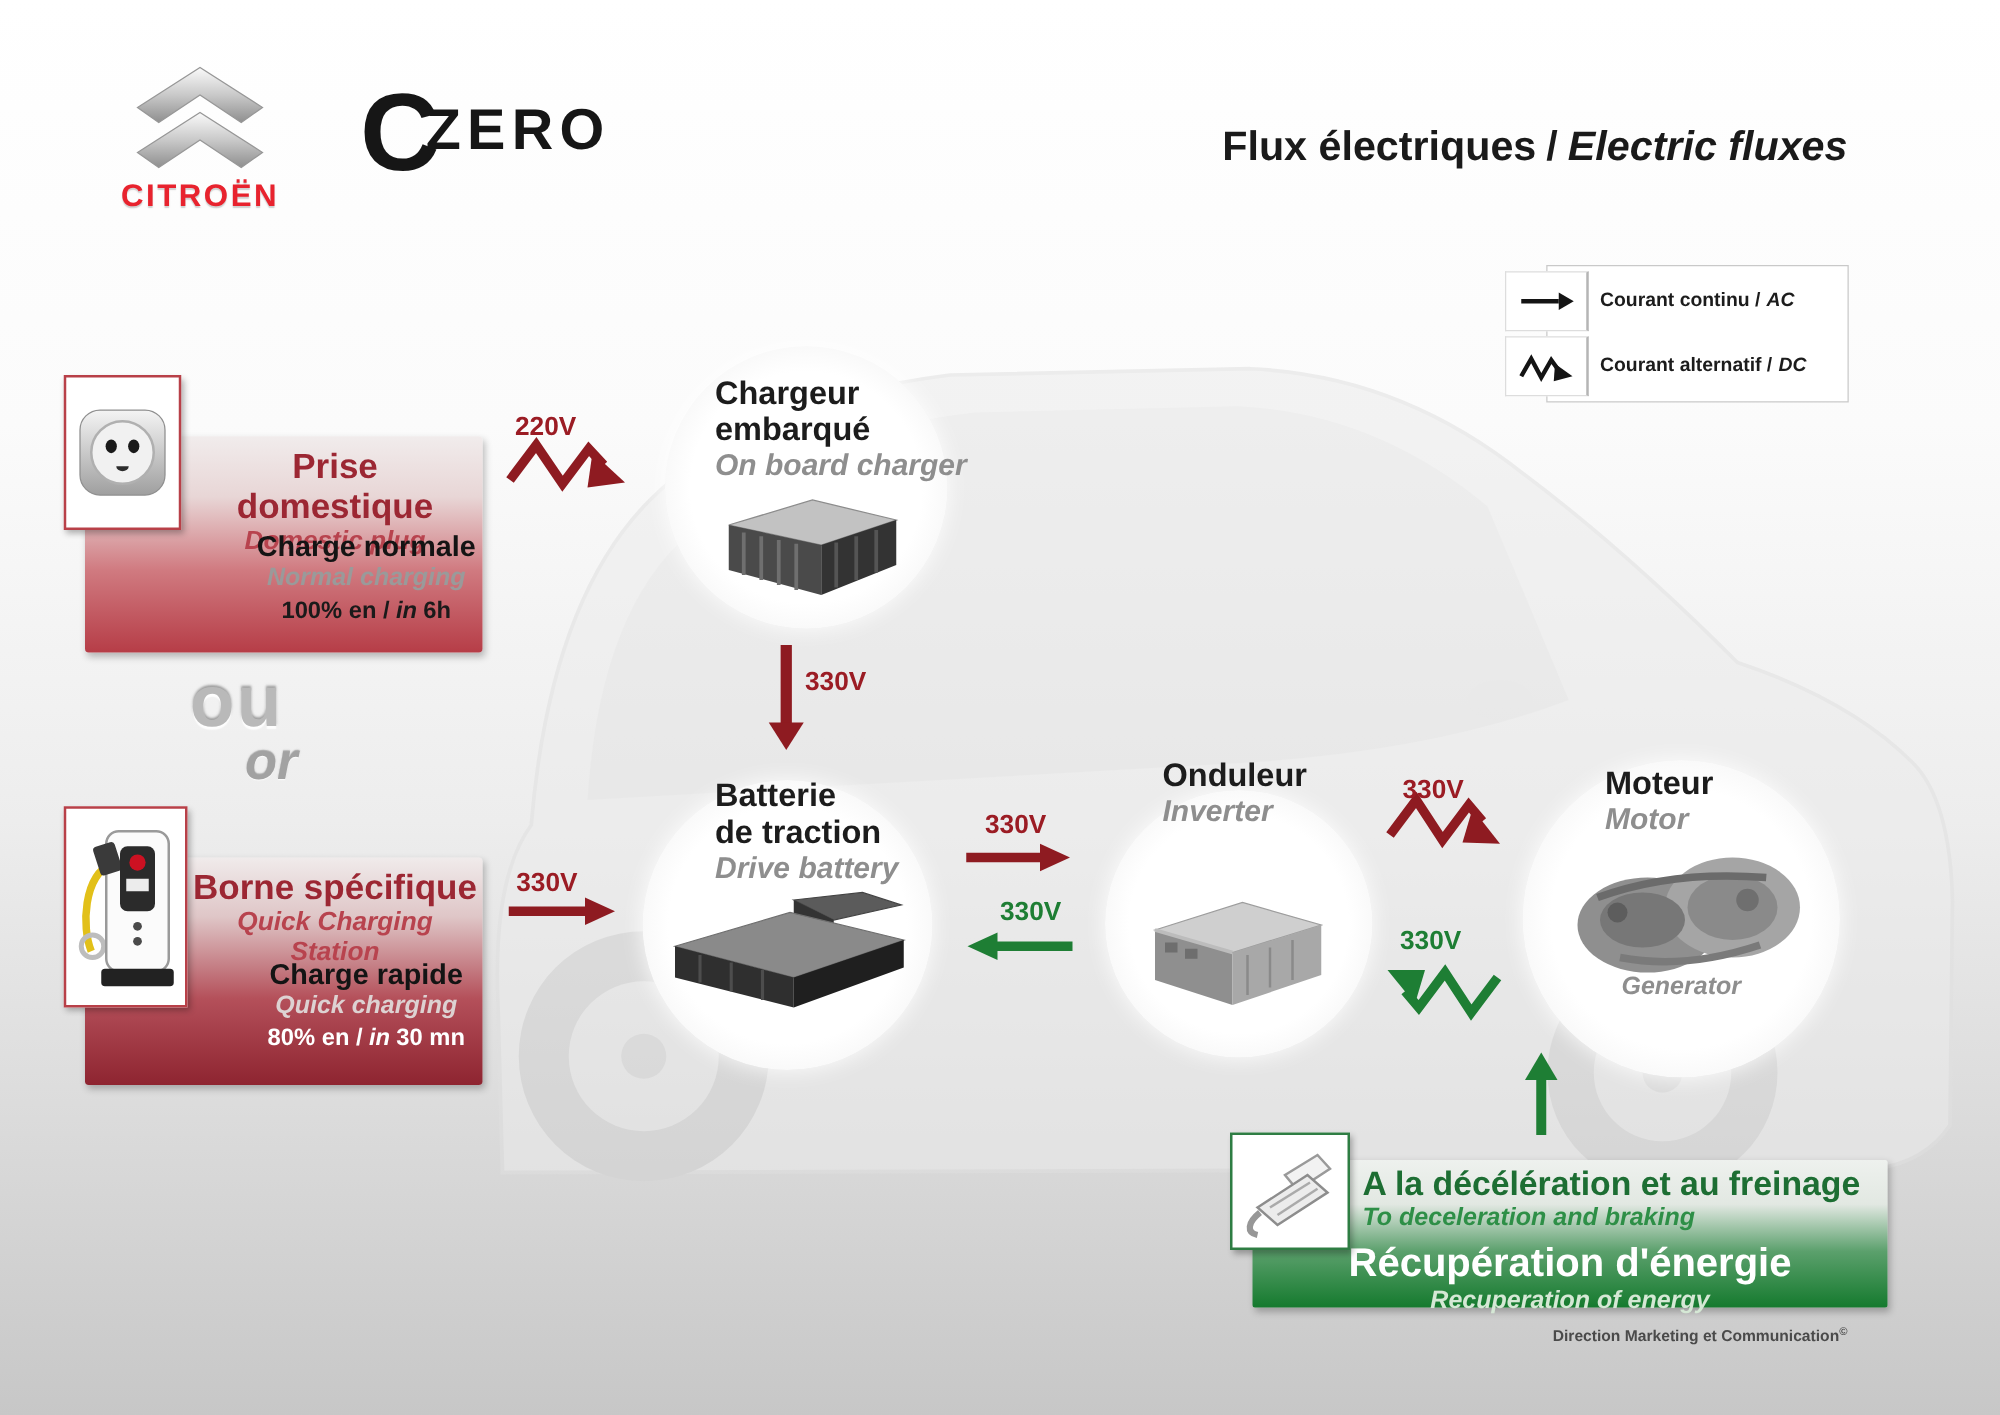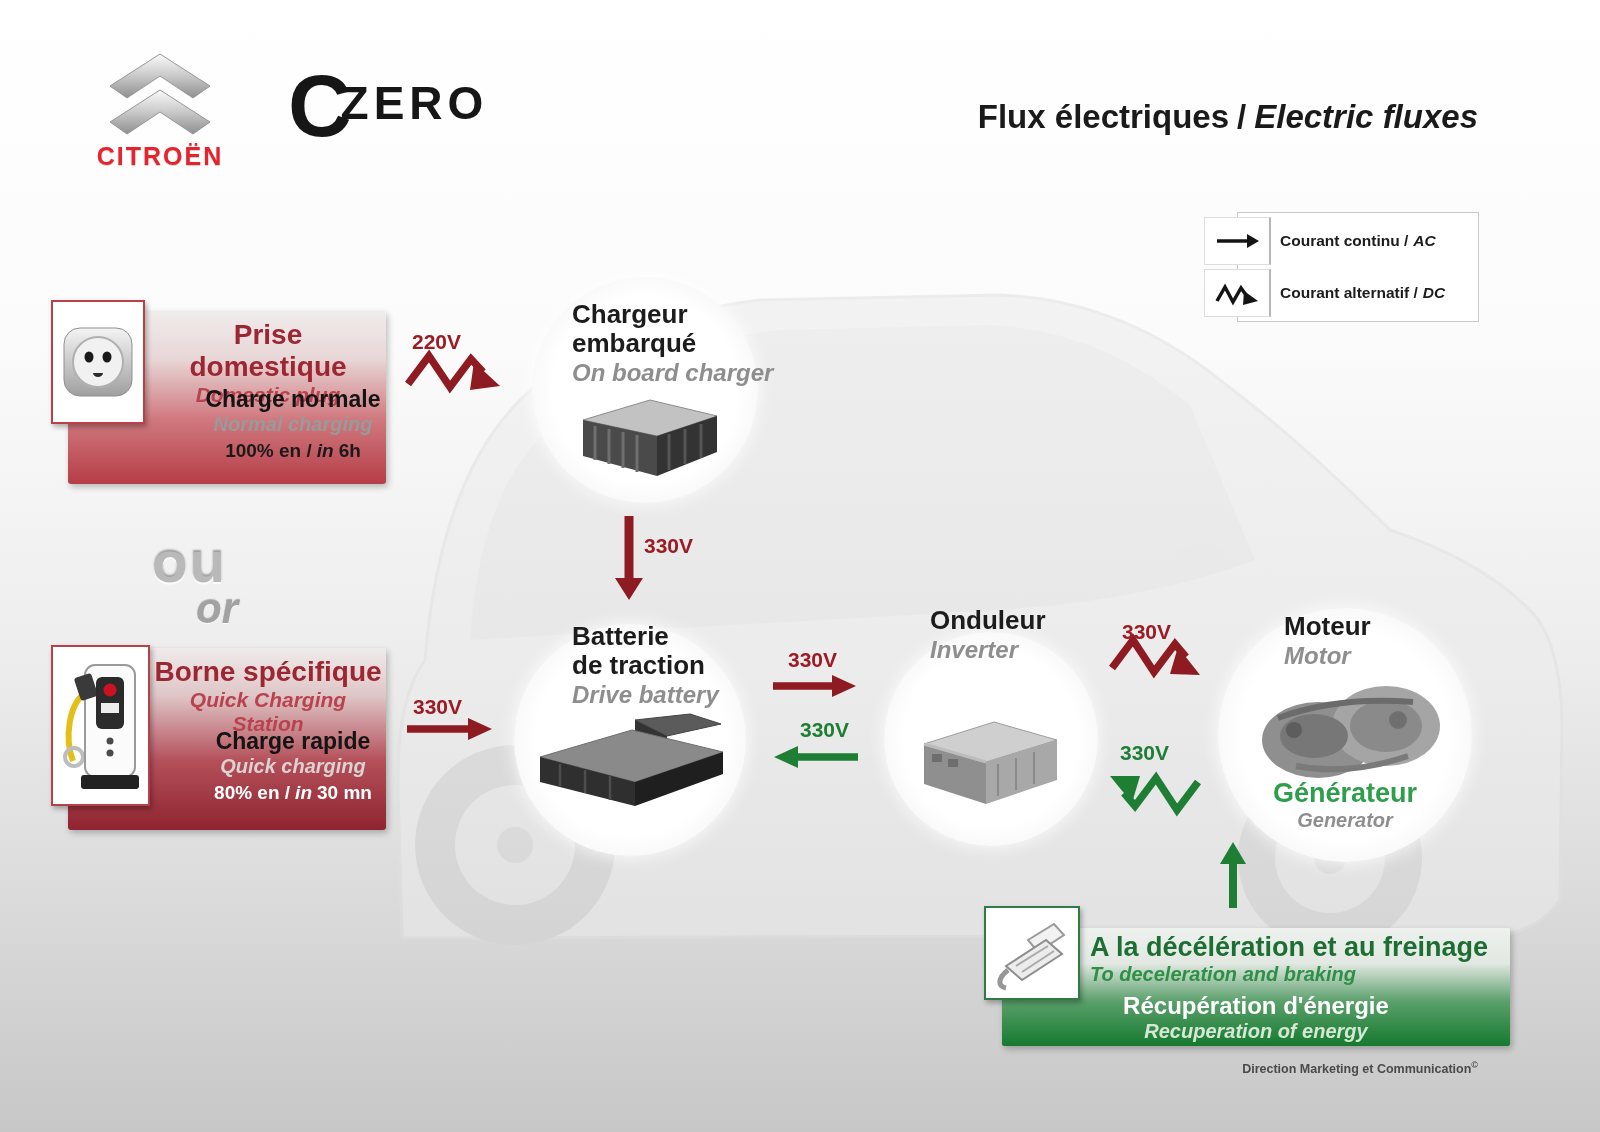--- a/index.html
+++ b/index.html
@@ -18,21 +18,21 @@
   .page-title .fr{font-weight:bold;}
   .page-title .sep{font-weight:bold;margin:0 8px;}
   .page-title .en{font-style:italic;font-weight:bold;}
   
   .legend-box{left:1237px;top:212px;width:240px;height:108px;background:#ffffff;border:1px solid #c9c9c9;display:flex;flex-direction:column;justify-content:space-evenly;}
   .legend-row{display:flex;align-items:center;height:50px;}
   .legend-arrow-cell{width:64px;height:46px;background:#fff;border:1px solid #ddd;border-right:2px solid #b5b5b5;margin-left:-34px;display:flex;align-items:center;justify-content:center;flex:0 0 auto;}
   .legend-label{font-size:15.5px;font-weight:bold;color:#1c1c1c;margin-left:9px;white-space:nowrap;}
   .legend-label .en{font-style:italic;margin-left:5px;}
   
-  .charge-box{border-radius:3px;box-shadow:2px 3px 6px rgba(0,0,0,.25);}
+  .charge-box{border-radius:3px;box-shadow:2px 3px 6px rgba(0,0,0,.25);margin-top:38px;}
   .charge-box.domestic{left:68px;top:311px;width:318px;height:173px;
     background:linear-gradient(180deg,#f1ecec 0%,#e8d6d6 28%,#d07a80 62%,#b63d47 100%);}
   .charge-box.quick{left:68px;top:648px;width:318px;height:182px;
     background:linear-gradient(180deg,#f0ebeb 0%,#dfc6c7 26%,#b4505a 62%,#8e2430 100%);}
   .icon-frame{background:#fff;border:2px solid #b84048;box-shadow:2px 3px 5px rgba(0,0,0,.3);display:flex;align-items:center;justify-content:center;}
   .cb-title-fr{font-size:28px;font-weight:bold;color:var(--title-red-dark,#9c2733);}
   .cb-title-en{font-size:21px;font-weight:bold;font-style:italic;color:#b8434e;}
   .cb-mode-fr{font-size:23px;font-weight:bold;color:#141414;}
   .cb-mode-en{font-size:20px;font-weight:bold;font-style:italic;color:#9a9a9a;}
   .cb-mode-en.light{color:#ddd2d2;}
@@ -64,21 +64,21 @@
   .head-green{fill:var(--flow-green,#1e7e34);}
   .shaft-black{stroke:#141414;fill:none;stroke-linejoin:miter;}
   .head-black{fill:#141414;}
   
   .regen-box{left:1002px;top:928px;width:508px;height:118px;border-radius:2px;
     box-shadow:2px 3px 6px rgba(0,0,0,.25);
     background:linear-gradient(180deg,#eef1ee 0%,#e2e8e2 30%,#5ba06c 62%,#157a2e 100%);}
   .icon-frame.green{border-color:#2e7d43;}
   .regen-fr{font-size:27px;font-weight:bold;color:var(--regen-green,#1d6e33);white-space:nowrap;}
   .regen-en{font-size:20px;font-weight:bold;font-style:italic;color:#2e8f47;}
-  .recup-fr{font-size:24px;font-weight:bold;color:#ffffff;}
+  .recup-fr{font-size:32px;font-weight:bold;color:#ffffff;}
   .recup-en{font-size:20px;font-weight:bold;font-style:italic;color:#d5e8d5;}
   
   .footer-credit{font-size:12.5px;font-weight:bold;color:#4a4a4a;}
   .footer-credit sup{font-size:9px;}
 </style>
 </head>
 <body>
 
 <div class="canvas">
 
@@ -276,21 +276,20 @@
     <ellipse cx="70" cy="62" rx="56" ry="38" fill="#8f8f8f"></ellipse>
     <ellipse cx="138" cy="48" rx="54" ry="40" fill="#a5a5a5"></ellipse>
     <ellipse cx="138" cy="48" rx="36" ry="26" fill="#8a8a8a"></ellipse>
     <ellipse cx="66" cy="58" rx="34" ry="22" fill="#777777"></ellipse>
     <path d="M30,40 Q 90,18 165,24" stroke="#6b6b6b" stroke-width="6" fill="none"></path>
     <path d="M48,88 Q 100,98 160,78" stroke="#7a7a7a" stroke-width="6" fill="none"></path>
     <circle cx="46" cy="52" r="8" fill="#5d5d5d"></circle>
     <circle cx="150" cy="42" r="9" fill="#6f6f6f"></circle>
   </svg>
   <div class="abs" style="left:1218px;top:778px;width:254px;text-align:center;">
-    <div class="gen-fr">Générateur</div>
     <div class="gen-en">Generator</div>
   </div>
 
   <svg class="abs" style="left:0;top:0;" width="1600" height="1132" viewBox="0 0 1600 1132">
 
     <g>
       <polyline points="408,384 429,356 450,387 471,359 483,372" class="shaft-red" stroke-width="7.5"></polyline>
       <polygon points="474,362 500,386 470,390" class="head-red"></polygon>
     </g>
 

